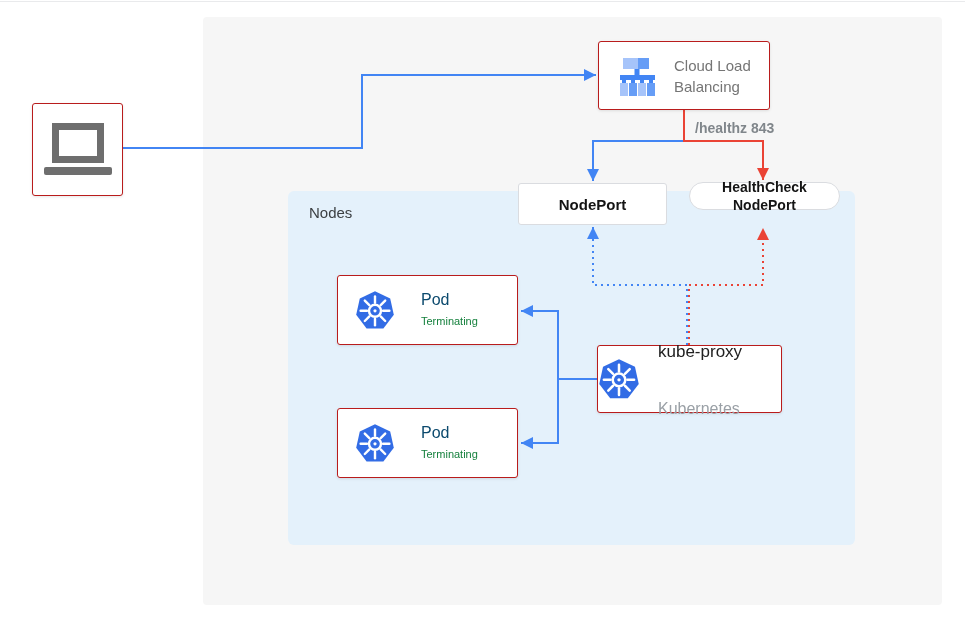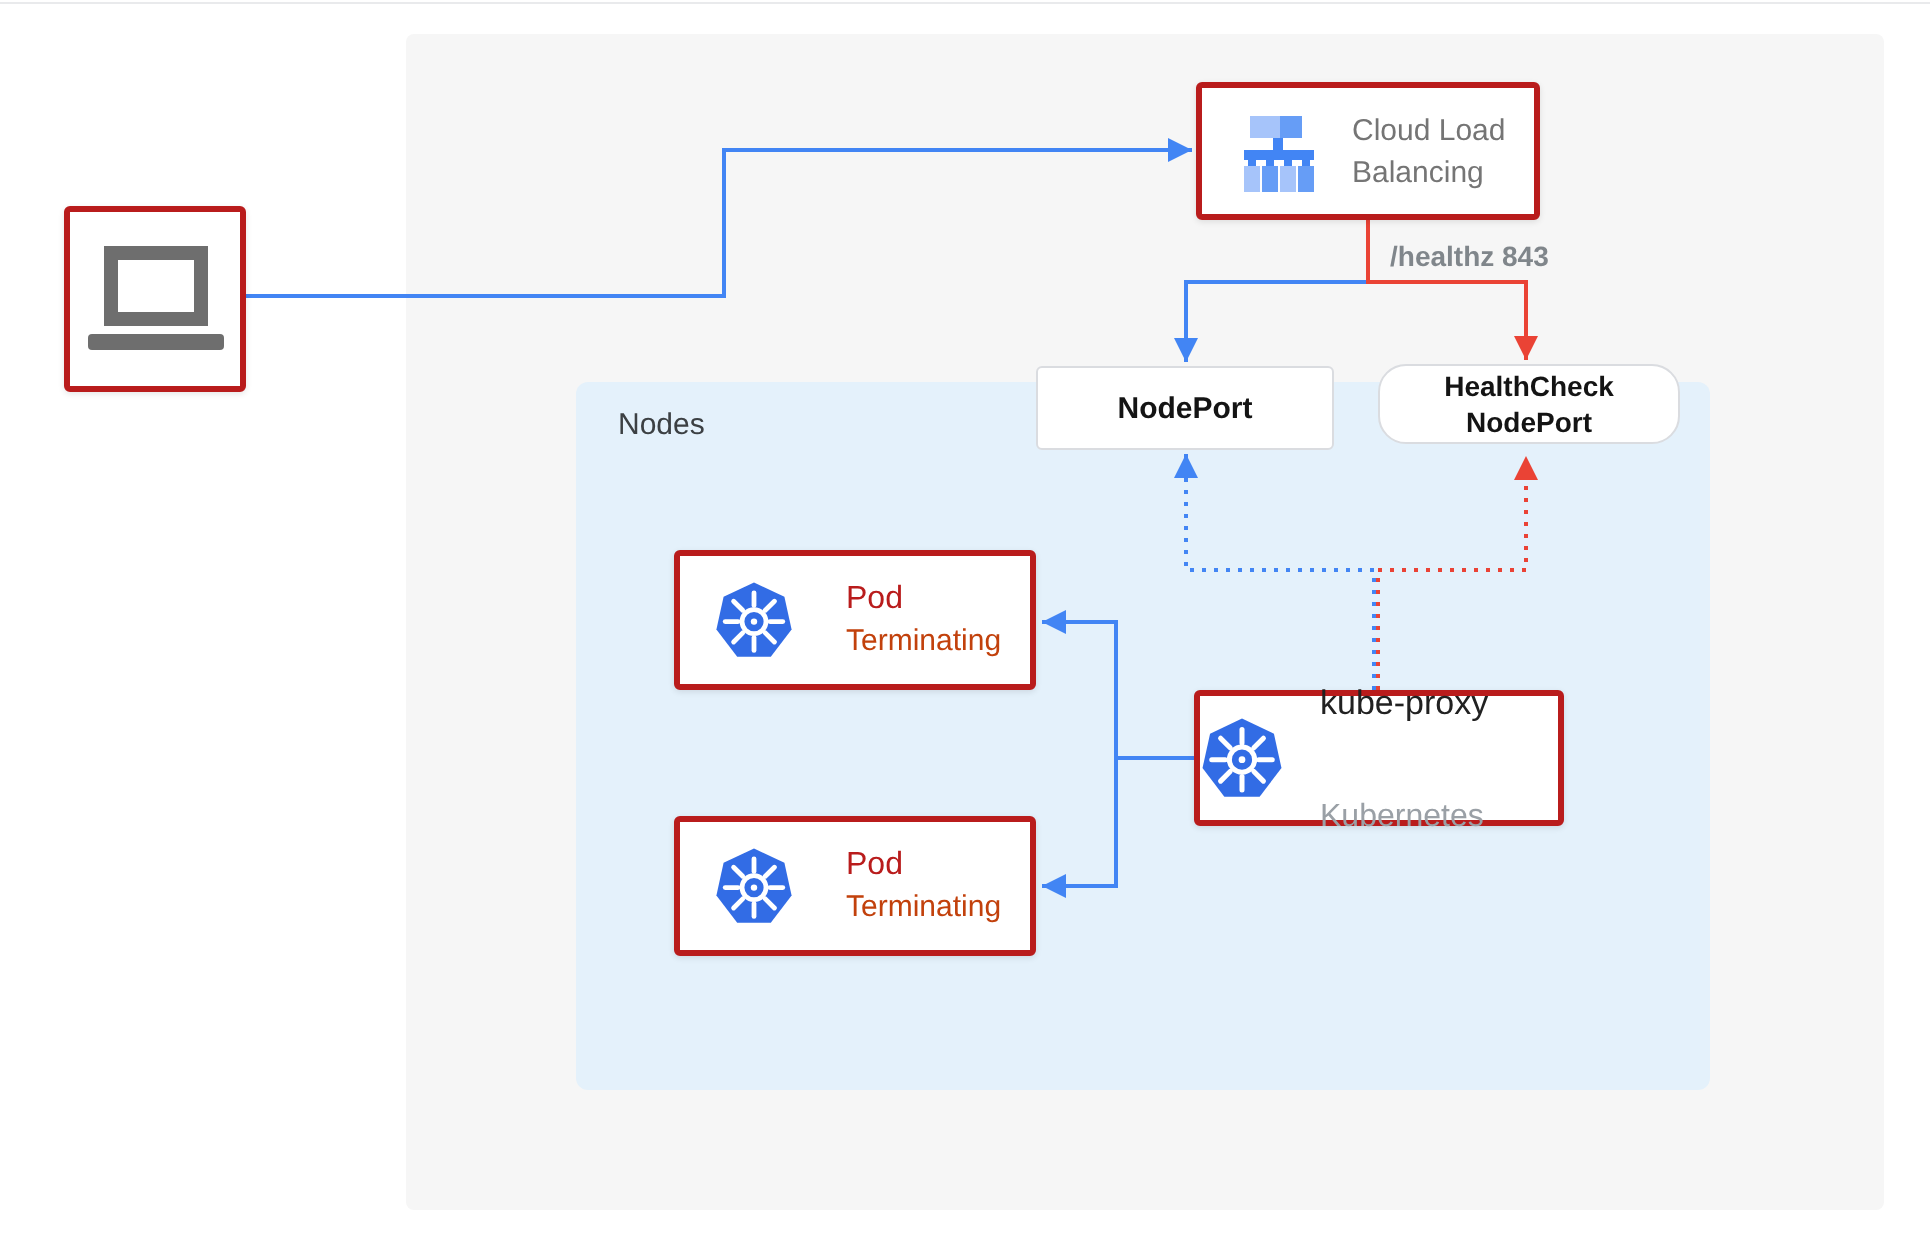--- a/index.html
+++ b/index.html
@@ -5,36 +5,36 @@
   html,body{margin:0;padding:0;background:#fff;}
   .stage{position:relative;width:965px;height:623px;overflow:hidden;
          font-family:"Liberation Sans",sans-serif;background:#fff;}
   .top-divider{position:absolute;left:0;top:1px;width:965px;height:1px;background:#E9EAEC;}
   .panel{position:absolute;left:203px;top:17px;width:739px;height:588px;
          background:#F6F6F6;border-radius:4px;}
   .nodes-group{position:absolute;left:288px;top:191px;width:567px;height:354px;
          background:#E4F1FB;border-radius:6px;}
   .nodes-label{position:absolute;left:21px;top:13px;font-size:15px;color:#3C4043;}
   .wires{position:absolute;left:0;top:0;z-index:2;pointer-events:none;}
-  .card{position:absolute;background:#fff;border:3px solid #b91c1c;border-radius:3px;
+  .card{position:absolute;background:#fff;border:1px solid #b91c1c;border-radius:3px;
         box-shadow:0 1px 3px rgba(0,0,0,.10);box-sizing:border-box;z-index:3;
         display:flex;align-items:center;}
   .laptop-card{left:32px;top:103px;width:91px;height:93px;justify-content:center;}
   .clb-card{left:598px;top:41px;width:172px;height:69px;padding-left:15px;gap:14px;}
   .clb-text{font-size:15px;line-height:21px;color:#757575;}
   .port-card{border:1px solid #DADCE0;box-shadow:none;justify-content:center;text-align:center;
              font-weight:bold;color:#141414;flex-direction:column;}
   .nodeport{left:518px;top:183px;width:149px;height:42px;font-size:15px;}
-  .healthcheck{left:689px;top:182px;width:151px;height:40px;font-size:14px;line-height:18px;border-radius:14px;}
+  .healthcheck{left:689px;top:182px;width:151px;height:28px;font-size:14px;line-height:18px;border-radius:14px;}
   .pod-card{width:181px;height:70px;padding-left:17px;gap:26px;}
   .pod1{left:337px;top:275px;}
   .pod2{left:337px;top:408px;}
   .kp-card{left:597px;top:345px;width:185px;height:68px;padding-left:0;gap:18px;}
-  .node-title{font-size:16px;line-height:22px;color:#b91c1c;}
-  .node-sub{font-size:15px;line-height:20px;color:#c2410c;}
+  .node-title{font-size:16px;line-height:22px;color:#0c4a6e;}
+  .node-sub{font-size:11px;line-height:20px;color:#15803d;}
   .kp-title{font-size:17px;line-height:23px;color:#212121;}
   .kp-sub{font-size:16px;line-height:20px;color:#9AA0A6;margin-top:36px;}
   .healthz{position:absolute;left:695px;top:120px;z-index:3;font-size:14px;
            font-weight:bold;color:#80868B;}
 </style>
 </head>
 <body>
 
 <div class="stage">
 

